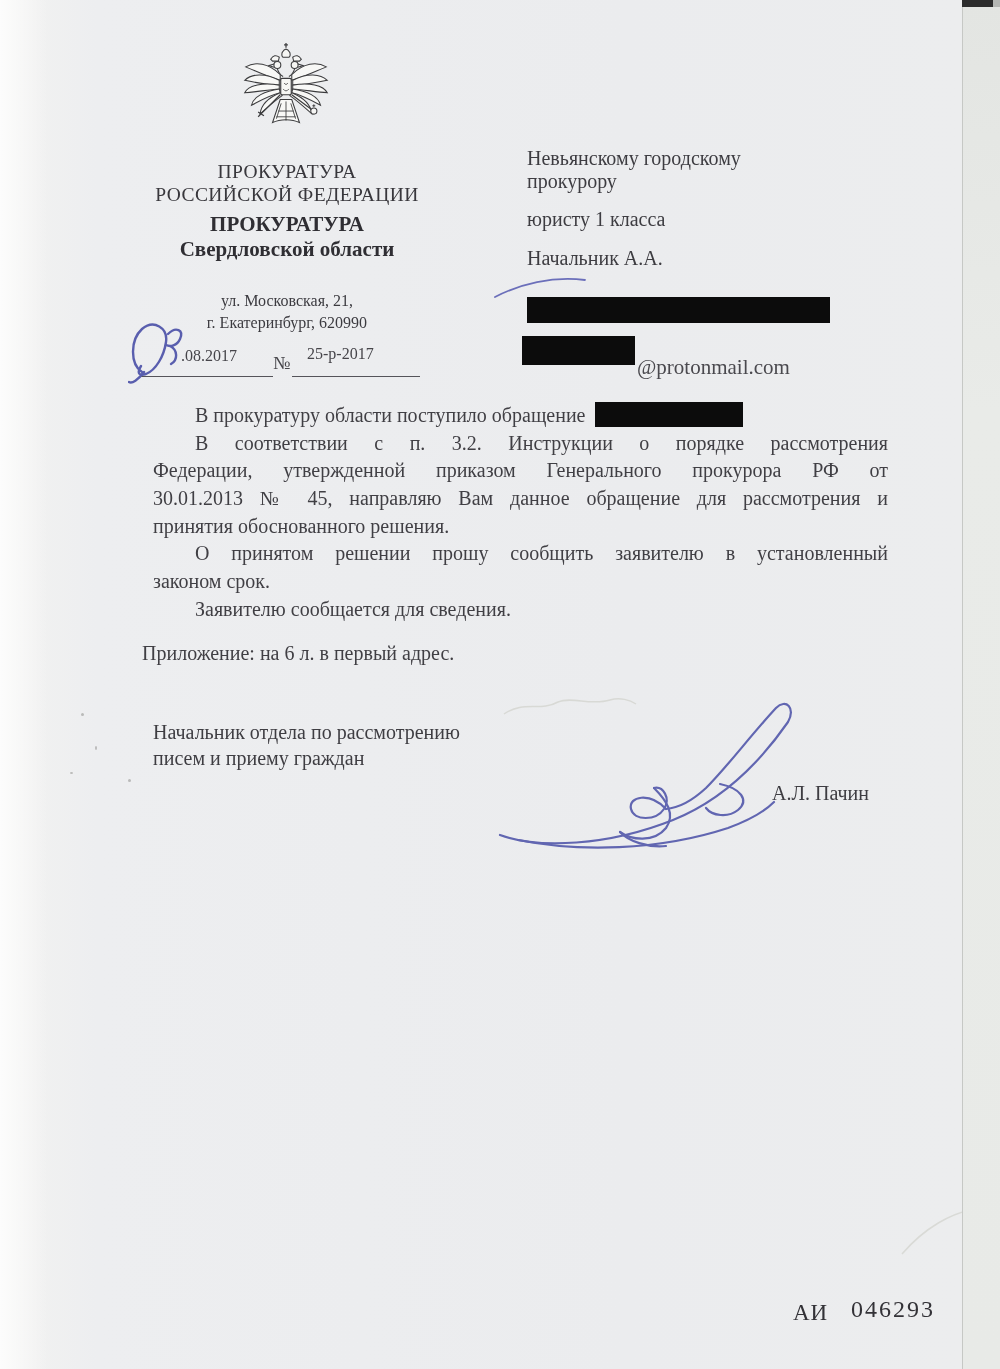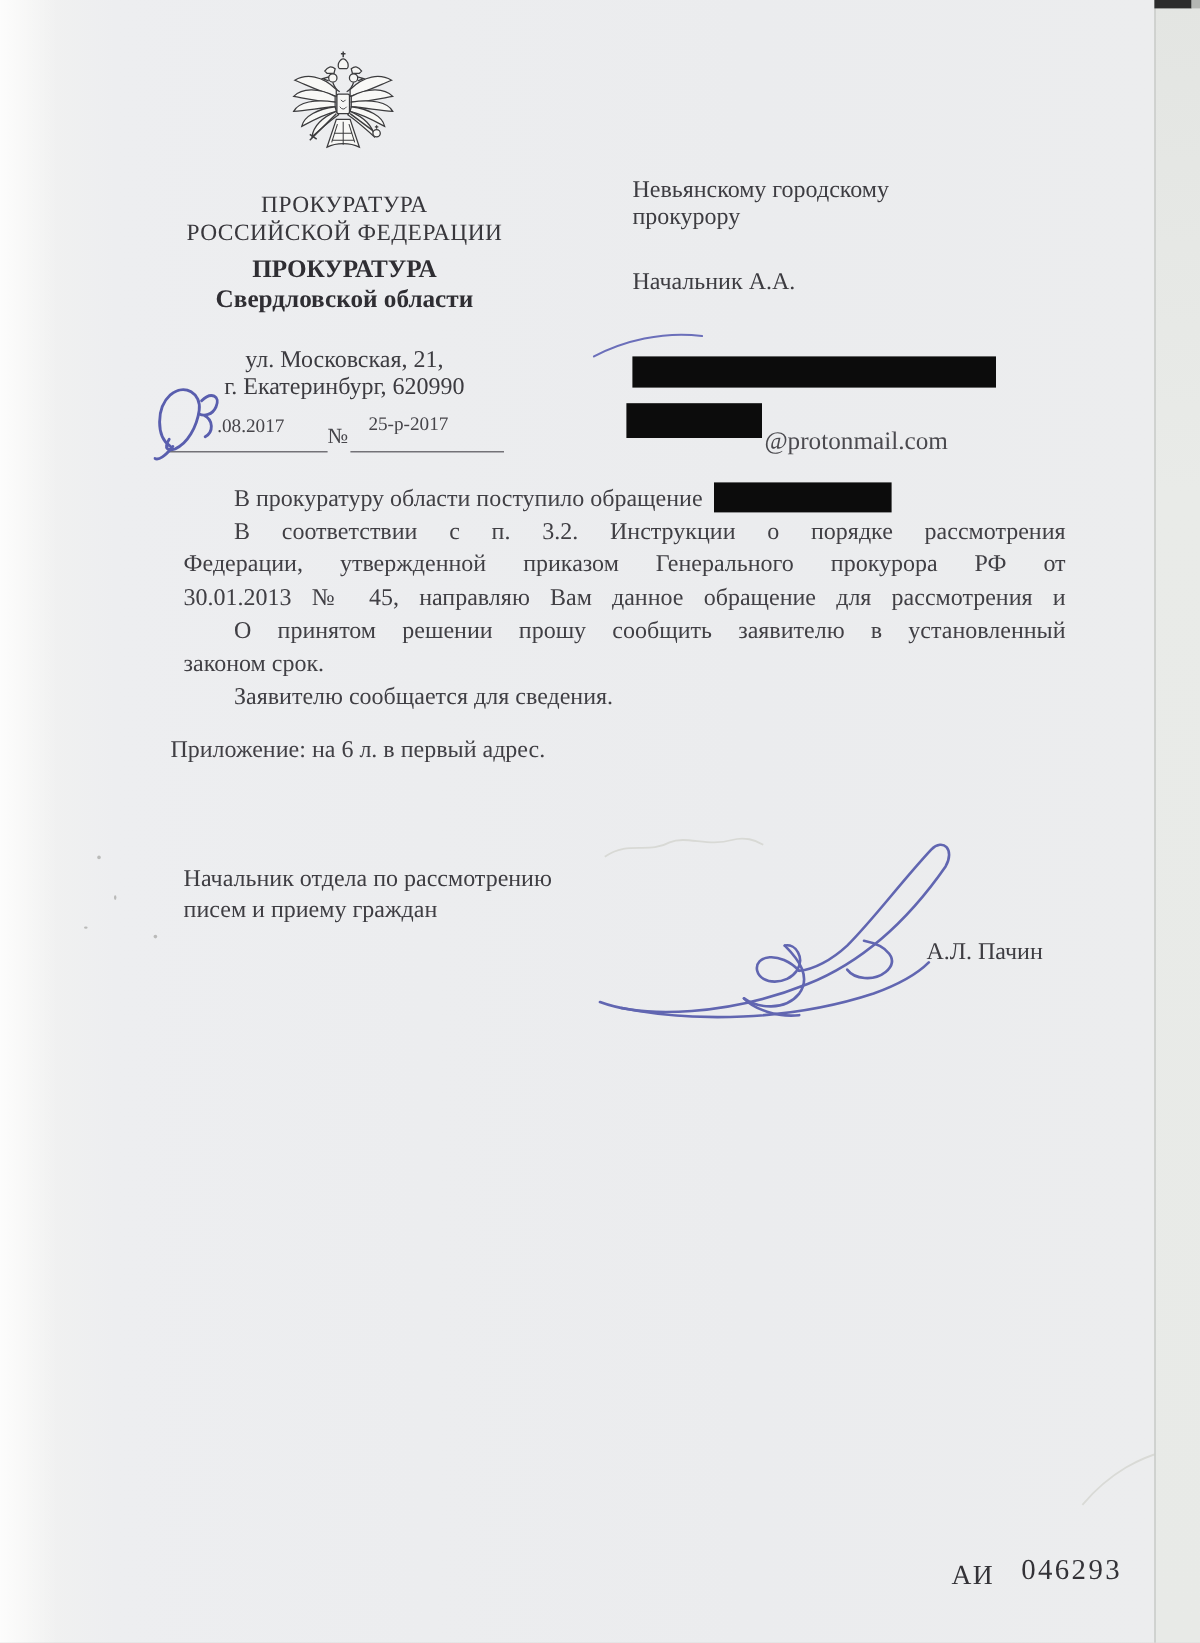--- a/index.html
+++ b/index.html
@@ -12,21 +12,21 @@
   .abs{position:absolute;}
   
   .edge-strip{position:absolute;left:962px;top:0;width:38px;height:1369px;
          background:linear-gradient(180deg,#e3e5e2,#e9ebe8 30%,#e8eae7);border-left:1px solid #c6c8c5;}
   .edge-dark{position:absolute;left:962px;top:0;width:31px;height:7px;background:#2c2c2c;}
   .edge-dark2{position:absolute;left:993px;top:0;width:7px;height:7px;background:#b4b6b3;}
   
   .lh-col{left:137px;width:300px;text-align:center;}
   .org{top:160px;font-size:19.5px;line-height:23px;letter-spacing:.4px;color:#38373c;}
   .office{top:212px;font-weight:bold;font-size:21px;line-height:25px;color:#2f2e33;}
-  .addr{top:290px;font-size:20px;line-height:21.5px;color:#3c3b40;}
+  .addr{top:290px;font-size:16px;line-height:21.5px;color:#3c3b40;}
   .daterow{font-size:16px;color:#46454a;}
   .uline{border-bottom:1.6px solid #55545a;height:0;}
   
   .addressee{left:527px;top:147px;width:340px;font-size:20px;line-height:22.5px;color:#3d3c41;}
   .addr-gap{height:16px;}
   .redact{background:#0c0c0c;}
   .email{font-size:21px;color:#4a494e;margin-top:17px;}
   
   .body-text{left:153px;top:402px;width:735px;font-size:20px;color:#403f44;}
   .bline{height:27.7px;line-height:27.7px;white-space:nowrap;}
@@ -116,20 +116,21 @@
         <path d="M14,50 C2,42 2,18 14,7 C26,-3 40,6 38,20 C36,34 28,48 18,52 C12,54 8,52 13,44"></path>
         <path d="M16,50 C10,58 4,62 1,60"></path>
         <path d="M40,12 C48,4 56,8 52,17 C49,24 42,25 38,23 M42,24 C50,28 50,38 43,42"></path>
       </svg>
     </div>
 
     <div class="abs addressee">
       <div>Невьянскому городскому</div>
       <div>прокурору</div>
       <div class="addr-gap"></div>
+      <div>юристу 1 класса</div>
       <div class="addr-gap"></div>
       <div>Начальник А.А.</div>
     </div>
 
     <div class="abs redact" style="left:527px;top:297px;width:303px;height:26px;"></div>
     <div class="abs redact" style="left:522px;top:336px;width:113px;height:29px;"></div>
     <div class="abs email" style="left:637px;top:338px;">@protonmail.com</div>
 
     <div class="abs" style="left:492px;top:272px;">
       <svg width="96" height="30" viewBox="0 0 96 30" fill="none" stroke="#6b6fba" stroke-width="1.8" stroke-linecap="round">
@@ -137,20 +138,21 @@
       </svg>
     </div>
 
     <div class="abs body-text">
       <div class="bline ind">
         <span>В прокуратуру области поступило обращение</span><span class="redact-inline"></span>
       </div>
       <div class="bline j ind"><span>В соответствии с п. 3.2. Инструкции о порядке рассмотрения</span></div>
       <div class="bline j"><span>Федерации, утвержденной приказом Генерального прокурора РФ от</span></div>
       <div class="bline j"><span>30.01.2013 № 45, направляю Вам данное обращение для рассмотрения и</span></div>
+      <div class="bline"><span>принятия обоснованного решения.</span></div>
       <div class="bline j ind"><span>О принятом решении прошу сообщить заявителю в установленный</span></div>
       <div class="bline"><span>законом срок.</span></div>
       <div class="bline ind"><span>Заявителю сообщается для сведения.</span></div>
       <div class="bline attach"><span>Приложение: на 6 л. в первый адрес.</span></div>
     </div>
 
     <div class="abs sig-titles">
       <div>Начальник отдела по рассмотрению</div>
       <div>писем и приему граждан</div>
     </div>

